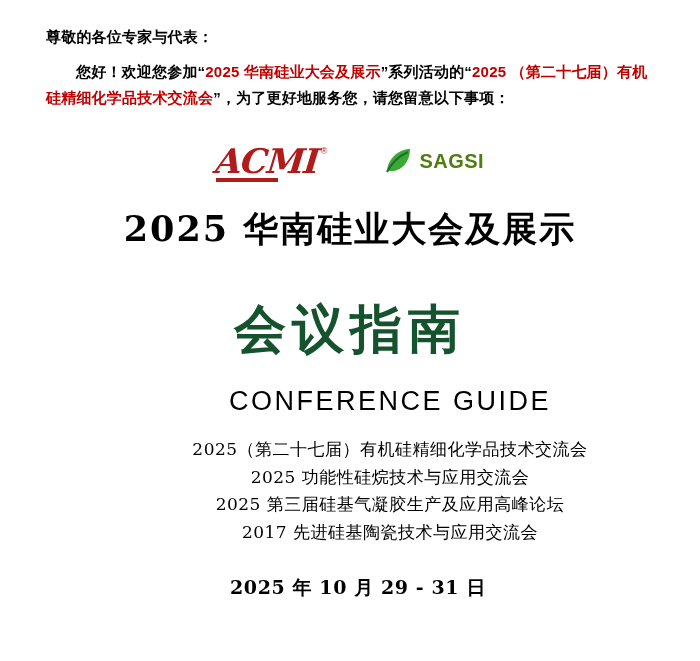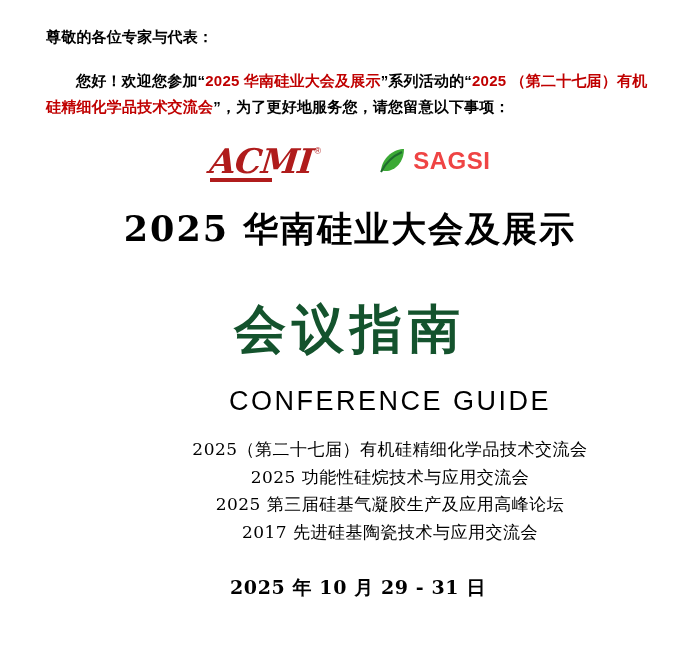--- a/index.html
+++ b/index.html
@@ -29,21 +29,21 @@
     width: 610px;
   }
   .greeting-salutation {
     font-size: 15px;
     font-weight: bold;
     color: #000000;
     line-height: 1.5;
     letter-spacing: 0.2px;
   }
   .greeting-body {
-    margin-top: 19px;
+    margin-top: 10px;
     font-size: 15px;
     font-weight: bold;
     line-height: 1.75;
     text-indent: 30px;
     letter-spacing: 0.2px;
   }
   .hl {
     color: #c00000;
   }
 
@@ -93,23 +93,23 @@
     align-items: center;
     gap: 6px;
   }
   .sagsi-mark {
     width: 30px;
     height: 30px;
     position: relative;
   }
   .sagsi-text {
     font-family: "Liberation Sans", sans-serif;
-    font-size: 24px;
-    font-weight: bold;
-    color: #ef4444;
+    font-size: 20px;
+    font-weight: bold;
+    color: #4d7c0f;
     letter-spacing: 0.5px;
   }
 
   
   .conf-title {
     position: absolute;
     top: 206px;
     left: 0;
     width: 700px;
     text-align: center;

